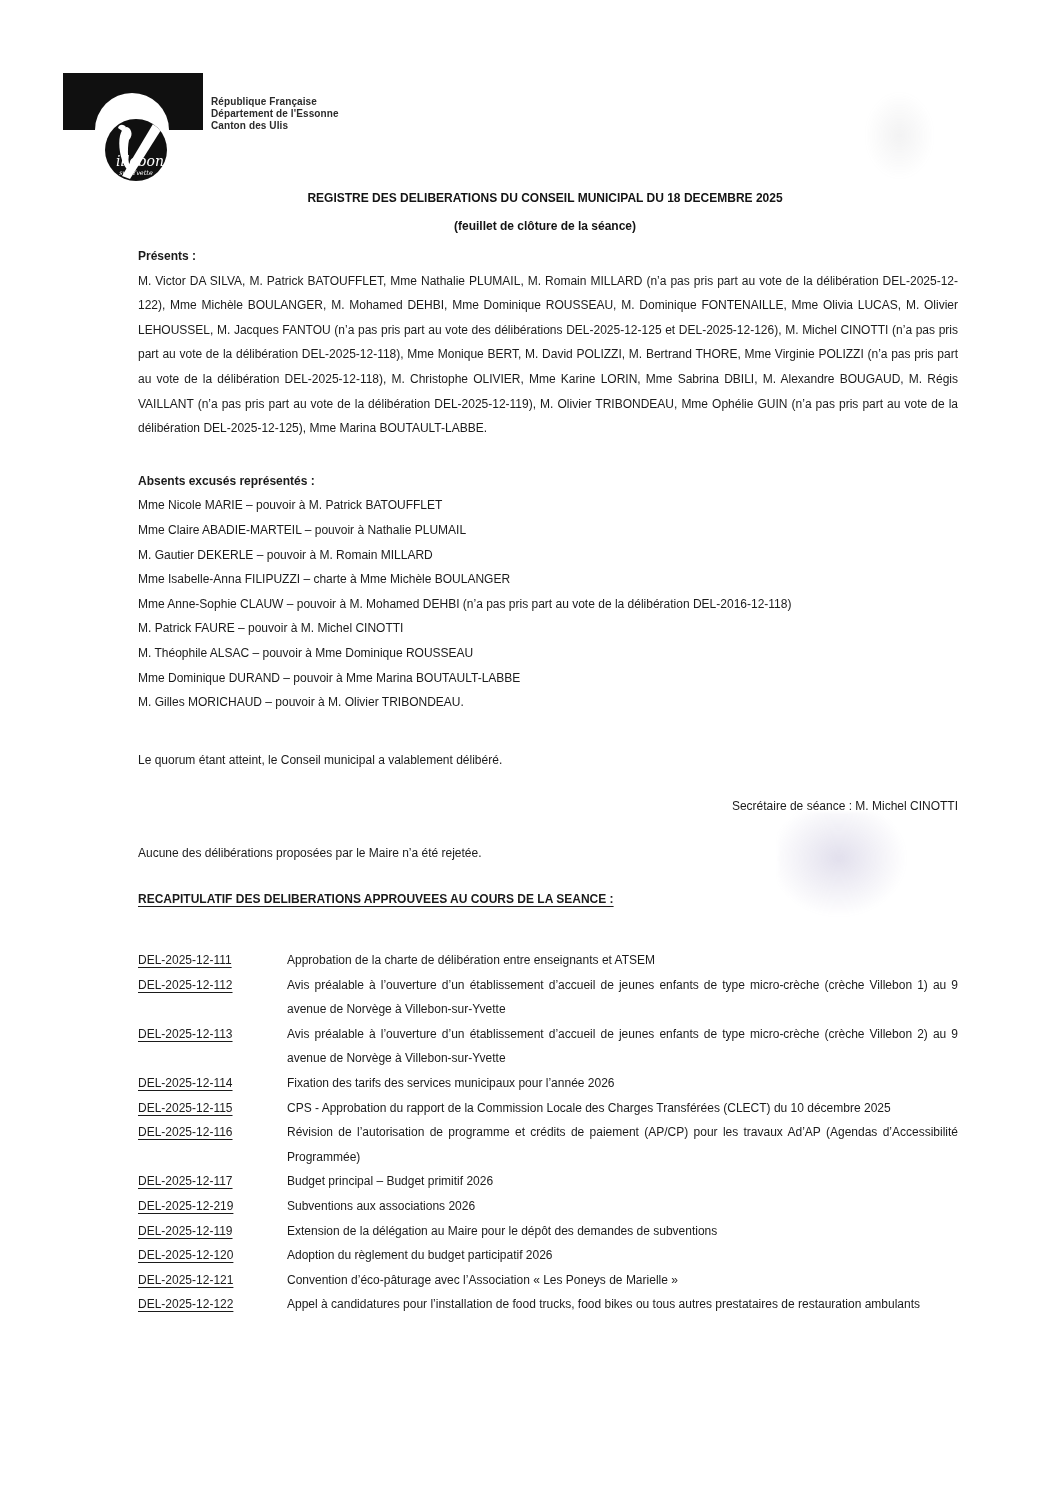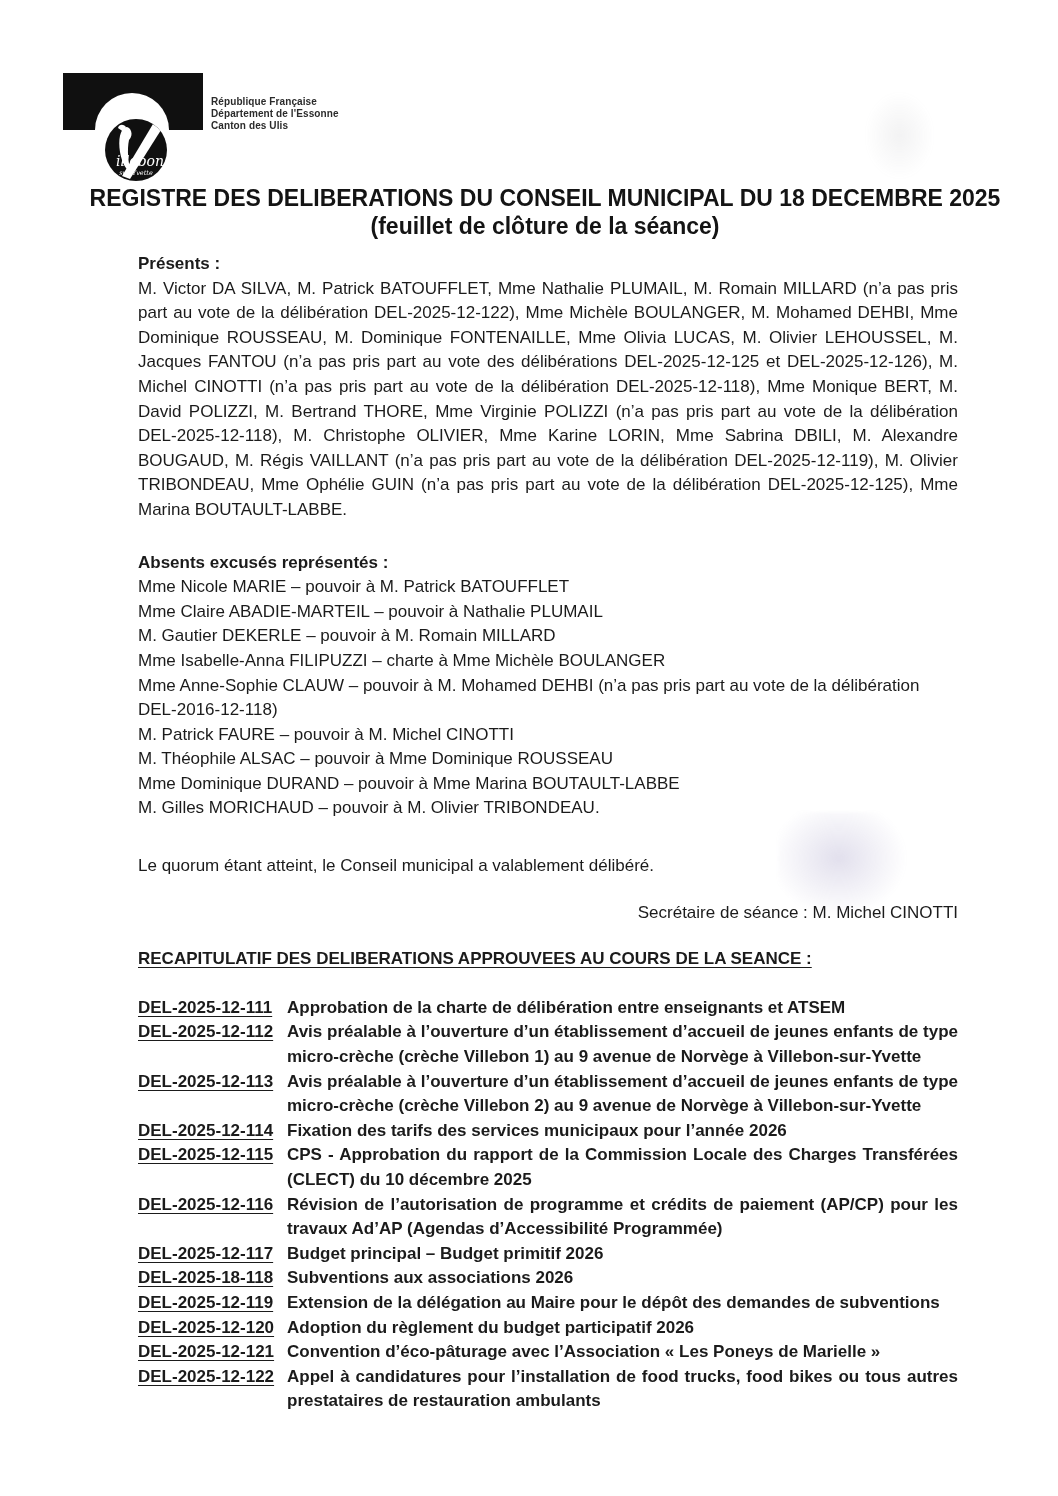--- a/index.html
+++ b/index.html
@@ -17,37 +17,37 @@
   
   .region{
     position:absolute;left:211px;top:96px;
     font-size:10px;font-weight:bold;line-height:12px;color:#2b2b2b;
     letter-spacing:.1px;
   }
   
   .title{
     position:absolute;left:32px;right:0;top:184px;
     text-align:center;font-weight:bold;
-    font-size:23px;line-height:28px;color:#141414;
+    font-size:12px;line-height:28px;color:#141414;
   }
   
   .bodycol{
-    position:absolute;left:138px;top:252px;width:820px;
-    font-size:17px;line-height:24.6px;
+    position:absolute;left:138px;top:244px;width:820px;
+    font-size:12px;line-height:24.6px;
   }
   .b{font-weight:bold;}
   p{margin:0;}
   .just{text-align:justify;}
   .absents-h{margin-top:28px;}
   .aline{white-space:normal;}
   .quorum{margin-top:33px;}
   .secretary{margin-top:22px;text-align:right;}
   .norej{margin-top:22px;}
   .recap-h{margin-top:22px;font-weight:bold;text-decoration:underline;text-underline-offset:3px;}
-  .dlist{margin-top:24px;font-weight:bold;}
+  .dlist{margin-top:36px;}
   .drow{display:flex;align-items:flex-start;}
   .dcode{flex:0 0 149px;text-decoration:underline;text-underline-offset:3px;}
   .dtext{flex:1;text-align:justify;}
   
   .stamp{
     position:absolute;left:778px;top:812px;width:135px;height:110px;
     background:radial-gradient(ellipse at 45% 42%, rgba(122,112,172,.22), rgba(122,112,172,0) 65%);
     filter:blur(1.5px);pointer-events:none;
   }
   .smudge{
@@ -115,20 +115,21 @@
 
         <div class="aline">M. Théophile ALSAC – pouvoir à Mme Dominique ROUSSEAU</div>
 
         <div class="aline">Mme Dominique DURAND – pouvoir à Mme Marina BOUTAULT-LABBE</div>
 
         <div class="aline">M. Gilles MORICHAUD – pouvoir à M. Olivier TRIBONDEAU.</div>
       </div>
 
     <p class="quorum">Le quorum étant atteint, le Conseil municipal a valablement délibéré.</p>
     <p class="secretary">Secrétaire de séance : M. Michel CINOTTI</p>
+    <p class="norej">Aucune des délibérations proposées par le Maire n’a été rejetée.</p>
 
     <div class="recap-h">RECAPITULATIF DES DELIBERATIONS APPROUVEES AU COURS DE LA SEANCE :</div>
 
     <div class="dlist">
 
         <div class="drow">
           <span class="dcode">DEL-2025-12-111</span>
           <span class="dtext">Approbation de la charte de délibération entre enseignants et ATSEM</span>
         </div>
 
@@ -156,21 +157,21 @@
           <span class="dcode">DEL-2025-12-116</span>
           <span class="dtext">Révision de l’autorisation de programme et crédits de paiement (AP/CP) pour les travaux Ad’AP (Agendas d’Accessibilité Programmée)</span>
         </div>
 
         <div class="drow">
           <span class="dcode">DEL-2025-12-117</span>
           <span class="dtext">Budget principal – Budget primitif 2026</span>
         </div>
 
         <div class="drow">
-          <span class="dcode">DEL-2025-18-118</span>
+          <span class="dcode">DEL-2025-12-219</span>
           <span class="dtext">Subventions aux associations 2026</span>
         </div>
 
         <div class="drow">
           <span class="dcode">DEL-2025-12-119</span>
           <span class="dtext">Extension de la délégation au Maire pour le dépôt des demandes de subventions</span>
         </div>
 
         <div class="drow">
           <span class="dcode">DEL-2025-12-120</span>

